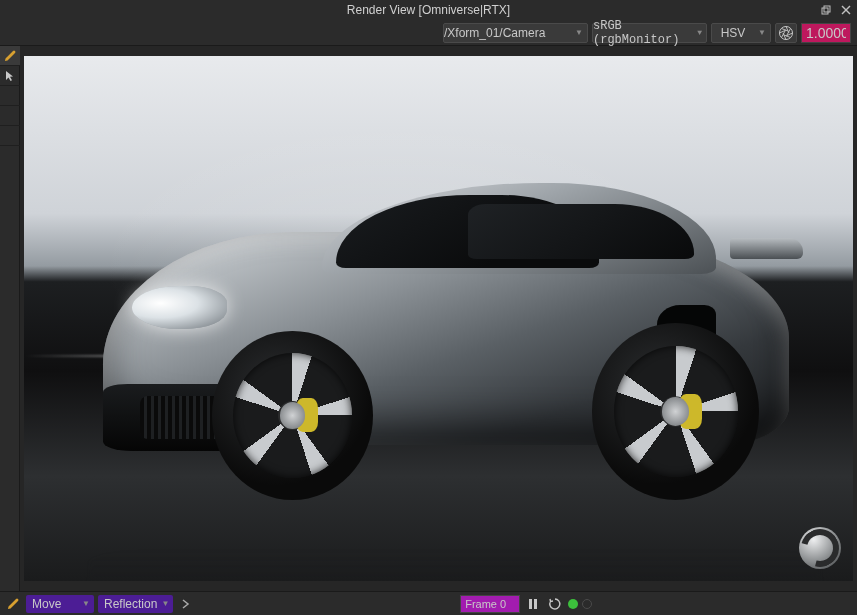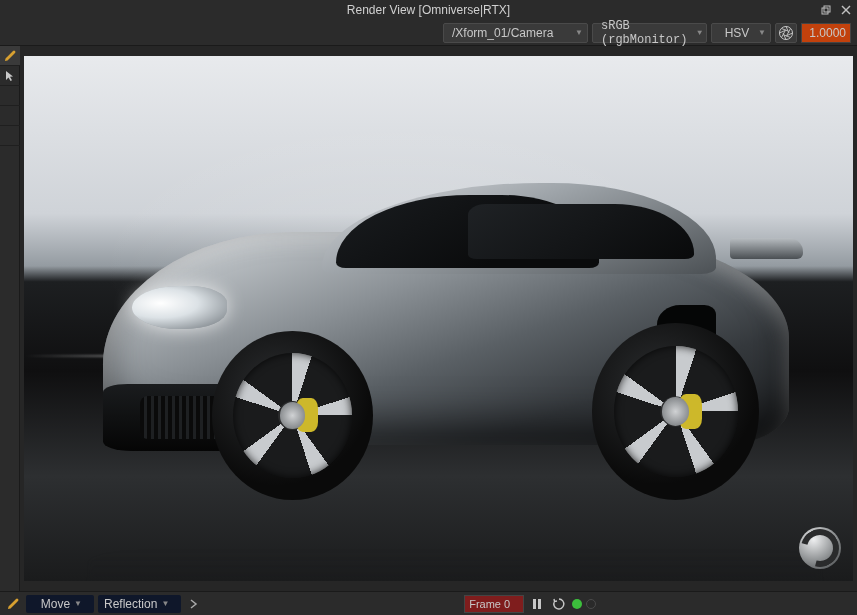--- a/index.html
+++ b/index.html
@@ -57,21 +57,21 @@
   padding: 0 6px;
   gap: 4px;
   border-bottom: 1px solid #1a1a1a;
 }
 .dropdown {
   height: 20px;
   background: #3a3a3a;
   border: 1px solid #4a4a4a;
   display: flex;
   align-items: center;
-  padding: 0 4px 0 8px;
+  padding: 0 4px 0 0;
   cursor: pointer;
   gap: 4px;
   border-radius: 2px;
 }
 .dropdown .caret {
   font-size: 8px;
   color: #888;
 }
 .dd-camera { width: 145px; }
 .dd-colorspace { width: 115px; font-family: Liberation Mono, monospace; }
@@ -83,24 +83,24 @@
   border: 1px solid #4a4a4a;
   display: flex;
   align-items: center;
   justify-content: center;
   cursor: pointer;
   border-radius: 2px;
 }
 .exposure-input {
   width: 50px;
   height: 20px;
-  background: #c2410c;
+  background: #be185d;
   border: 1px solid #444;
   color: #c8c8c8;
-  font-size: 12px;
+  font-size: 14px;
   padding: 0 4px;
   text-align: right;
 }
 .main-area {
   flex: 1;
   display: flex;
   background: #262626;
 }
 .left-tools {
   width: 20px;
@@ -300,35 +300,34 @@
 .sb-icon {
   width: 18px;
   height: 18px;
   display: flex;
   align-items: center;
   justify-content: center;
   cursor: pointer;
 }
 .sb-dropdown {
   height: 18px;
-  background: #0f172a;
-  display: flex;
-  align-items: center;
-  padding: 0 12px 0 6px;
+  background: #4c1d95;
+  display: flex;
+  align-items: center;
+  padding: 0 4px 0 6px;
   cursor: pointer;
   gap: 4px;
   border-radius: 2px;
   min-width: 68px;
-  text-align: right;
 }
 .sb-dropdown .caret { font-size: 8px; color: #888; }
 .frame-input {
   width: 60px;
   height: 18px;
-  background: #7f1d1d;
+  background: #a21caf;
   border: 1px solid #444;
   color: #c8c8c8;
   font-size: 11px;
   padding: 0 4px;
 }
 .flex-spacer { flex: 1; }
 .status-dot {
   width: 10px; height: 10px;
   border-radius: 50%;
   background: #3cbf3c;

